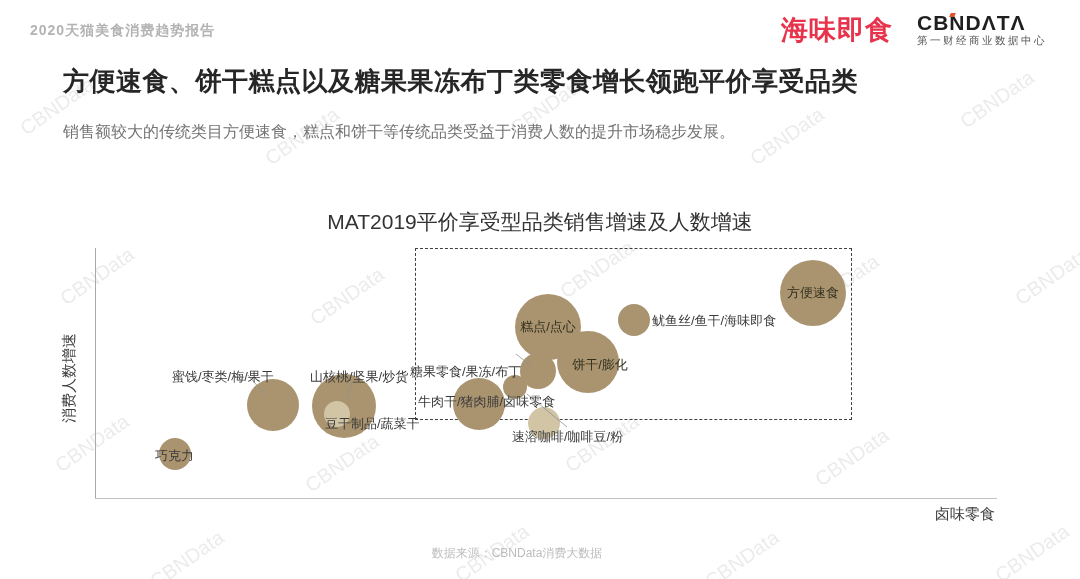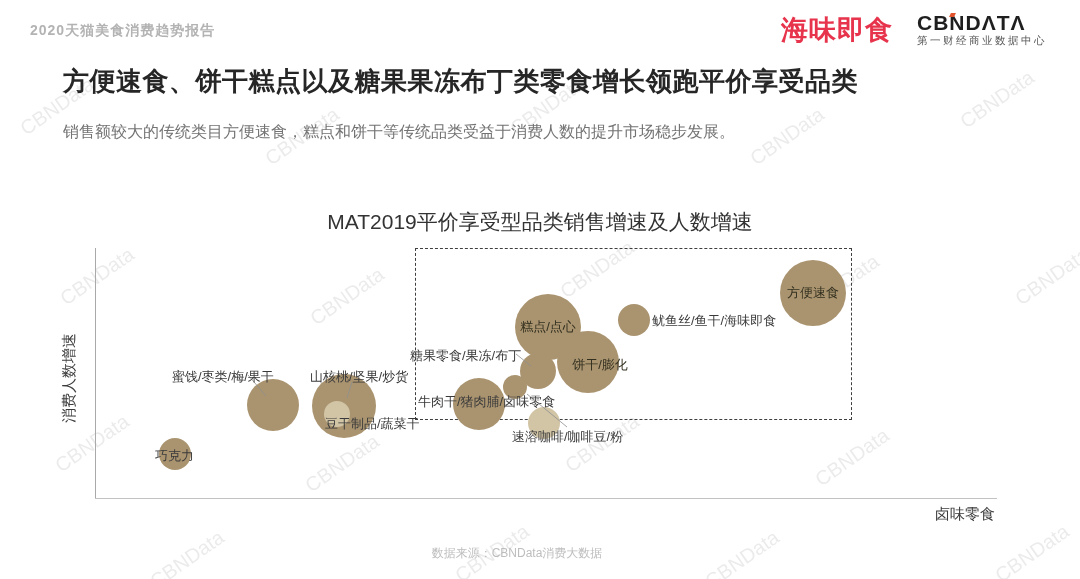--- a/index.html
+++ b/index.html
@@ -104,19 +104,19 @@
     </svg>
   <div id="label-layer">
       <div class="blabel" style="left: 148px; top: 368px; margin-left: 24px;">蜜饯/枣类/梅/果干</div>
       <div class="blabel" style="left: 310px; top: 368px;">山核桃/坚果/炒货</div>
       <div class="blabel" style="left: 155px; top: 447px;">巧克力</div>
       <div class="blabel" style="left: 418px; top: 393px;">牛肉干/猪肉脯/卤味零食</div>
       <div class="blabel inside" style="left: 548px; top: 327px;">糕点/点心</div>
       <div class="blabel" style="left: 652px; top: 312px;">鱿鱼丝/鱼干/海味即食</div>
       <div class="blabel inside" style="left: 813px; top: 293px;">方便速食</div>
       <div class="blabel inside" style="left: 600px; top: 365px;">饼干/膨化</div>
-      <div class="blabel" style="left: 410px; top: 347px;">糖果零食/果冻/布丁</div>
+      <div class="blabel" style="left: 410px; top: 363px;">糖果零食/果冻/布丁</div>
       <div class="blabel" style="left: 325px; top: 415px;">豆干制品/蔬菜干</div>
       <div class="blabel" style="left: 512px; top: 428px;">速溶咖啡/咖啡豆/粉</div>
     </div>
 
   <div class="abs source">数据来源：CBNData消费大数据</div>
 </div>
 
 </body></html>

